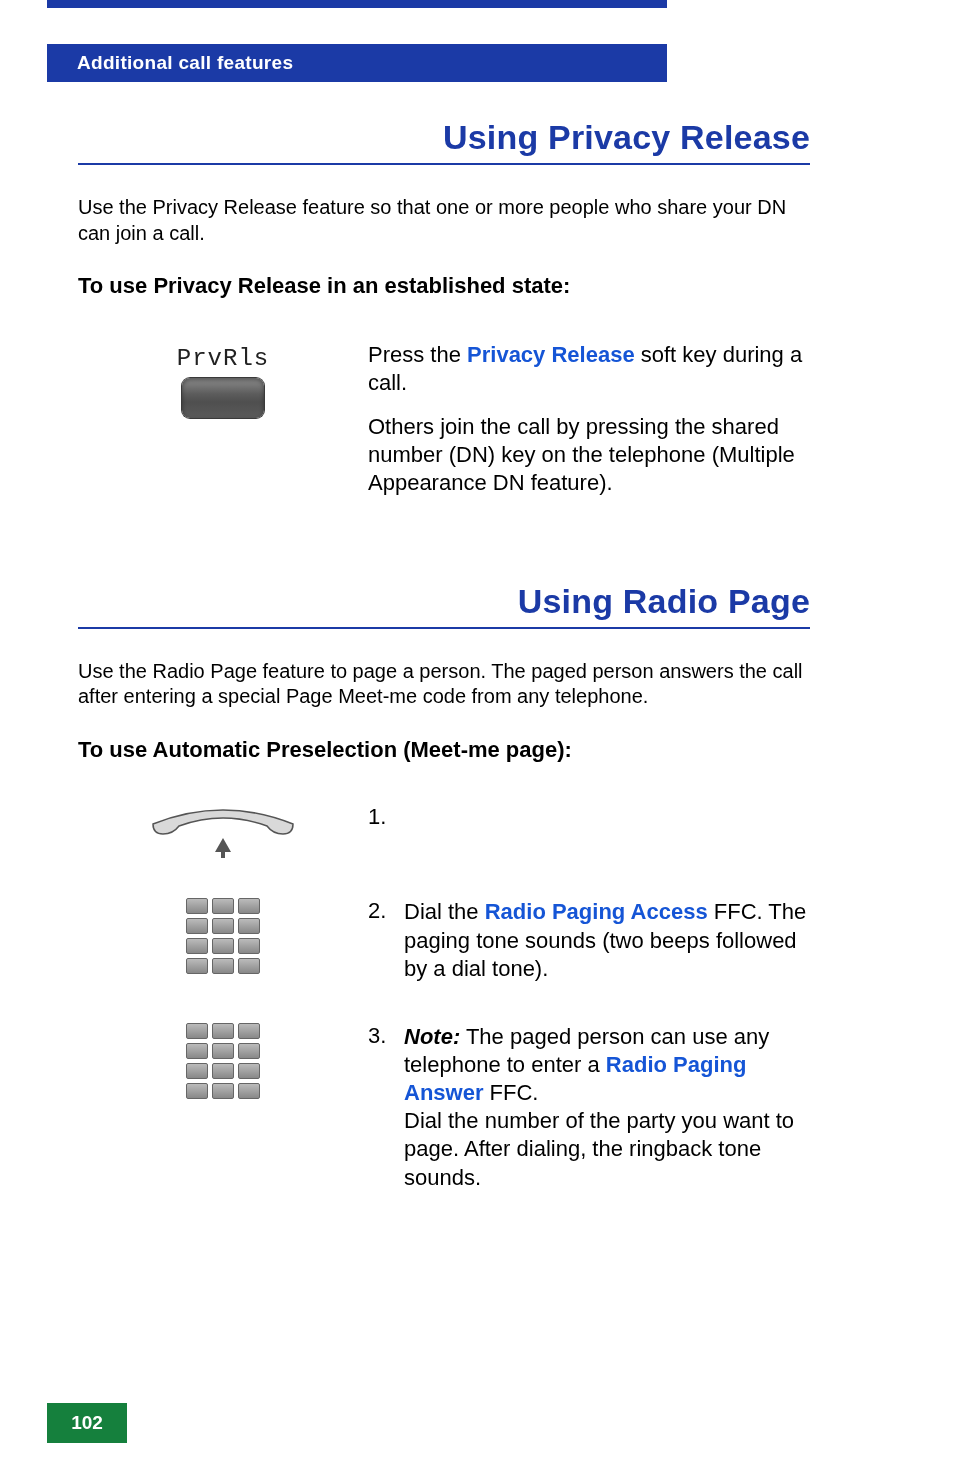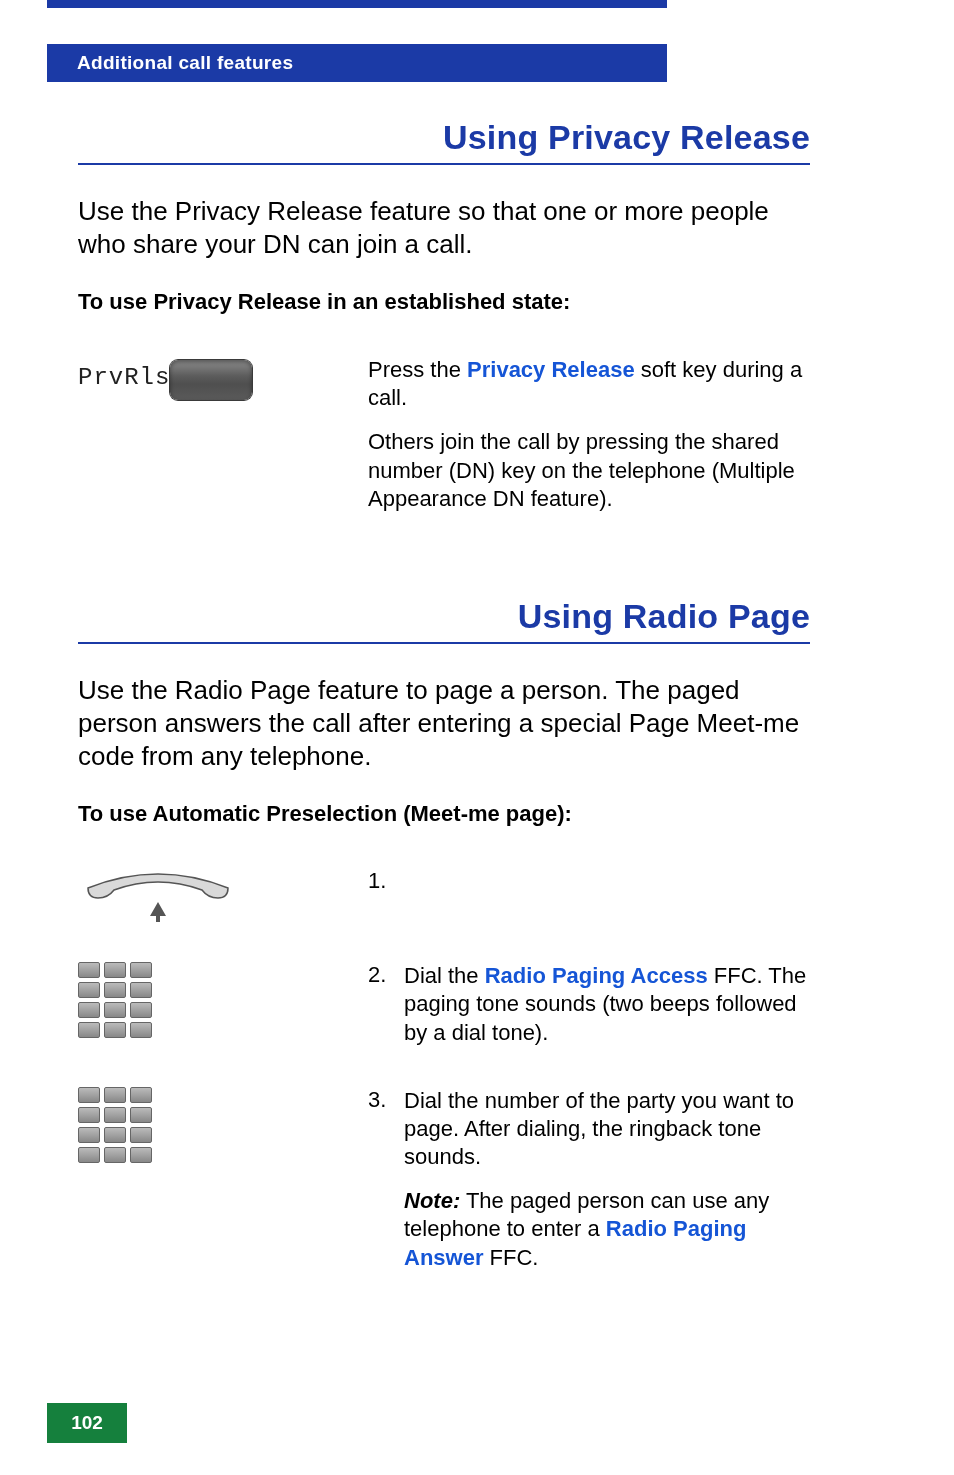--- a/index.html
+++ b/index.html
@@ -4,24 +4,24 @@
 <style>
   * { box-sizing: border-box; margin: 0; padding: 0; }
   html, body { width: 954px; height: 1475px; font-family: Arial, Helvetica, sans-serif; background: #fff; color: #000; }
   .page { position: relative; width: 954px; height: 1475px; }
   .top-strip { position: absolute; top: 0; left: 47px; width: 620px; height: 8px; background: #1b3aa6; }
   .header-bar { position: absolute; top: 44px; left: 47px; width: 620px; height: 38px; background: #1b3aa6; display: flex; align-items: center; padding-left: 30px; }
   .header-bar span { color: #fff; font-weight: 700; font-size: 19px; letter-spacing: 0.3px; }
   .content { position: absolute; top: 110px; left: 78px; width: 732px; }
   h1.section { color: #1b3aa6; font-weight: 800; font-size: 34px; letter-spacing: 0.2px; margin-top: 8px; margin-bottom: 6px; text-align: right; }
   .rule { border: none; border-bottom: 2px solid #1b3aa6; margin-bottom: 30px; }
-  p.body { font-size: 26px; line-height: 1.28; margin-bottom: 26px; }
+  p.body { font-size: 20px; line-height: 1.28; margin-bottom: 26px; }
   p.subhead { font-size: 22px; line-height: 1.3; font-weight: 700; margin-bottom: 40px; }
   .row { display: flex; align-items: flex-start; margin-bottom: 26px; }
-  .icon-col { width: 290px; flex: 0 0 290px; display: flex; flex-direction: row; align-items: center; padding-top: 4px; }
+  .icon-col { width: 290px; flex: 0 0 290px; display: flex; flex-direction: column; align-items: center; padding-top: 4px; }
   .text-col { flex: 1; font-size: 22px; line-height: 1.28; }
   .softkey-label { font-family: "Courier New", monospace; font-size: 24px; letter-spacing: 1px; font-weight: 500; margin-bottom: 6px; color: #222; }
   .softkey-btn { width: 82px; height: 40px; border-radius: 8px; background: linear-gradient(#8d8d8d,#5c5c5c 40%,#4f4f4f 60%,#5a5a5a); box-shadow: inset 0 2px 4px rgba(0,0,0,0.4), 0 0 0 1px #3a3a3a; }
   .term { color: #1555d6; font-weight: 700; }
   .step { display: flex; align-items: flex-start; margin-bottom: 40px; }
   .step .icon-col { padding-top: 0; }
   .step-num { width: 36px; flex: 0 0 36px; font-size: 22px; }
   .step-text { flex: 1; font-size: 22px; line-height: 1.28; }
   .note-label { font-style: italic; font-weight: 700; }
   .handset { width: 160px; height: 54px; position: relative; }
@@ -119,24 +119,24 @@
           <div class="key"></div>
             <div class="key"></div>
             <div class="key"></div>
           <div class="key"></div>
             <div class="key"></div>
             <div class="key"></div>
         </div>
       </div>
       <div class="step-num">3.</div>
       <div class="step-text">
-        <p style="margin-bottom:16px;">Dial the number of the party you want to page. After dialing, the ringback tone sounds.</p>
         <p>
           <span class="note-label">Note:</span><span> The paged person can use any telephone to enter a </span><span class="term">Radio Paging Answer</span><span> FFC.</span>
         </p>
+        <p style="margin-bottom:16px;">Dial the number of the party you want to page. After dialing, the ringback tone sounds.</p>
       </div>
     </div>
 
   </div>
 
   <div class="page-num-box">
     <span>102</span>
   </div>
 </div>
 

